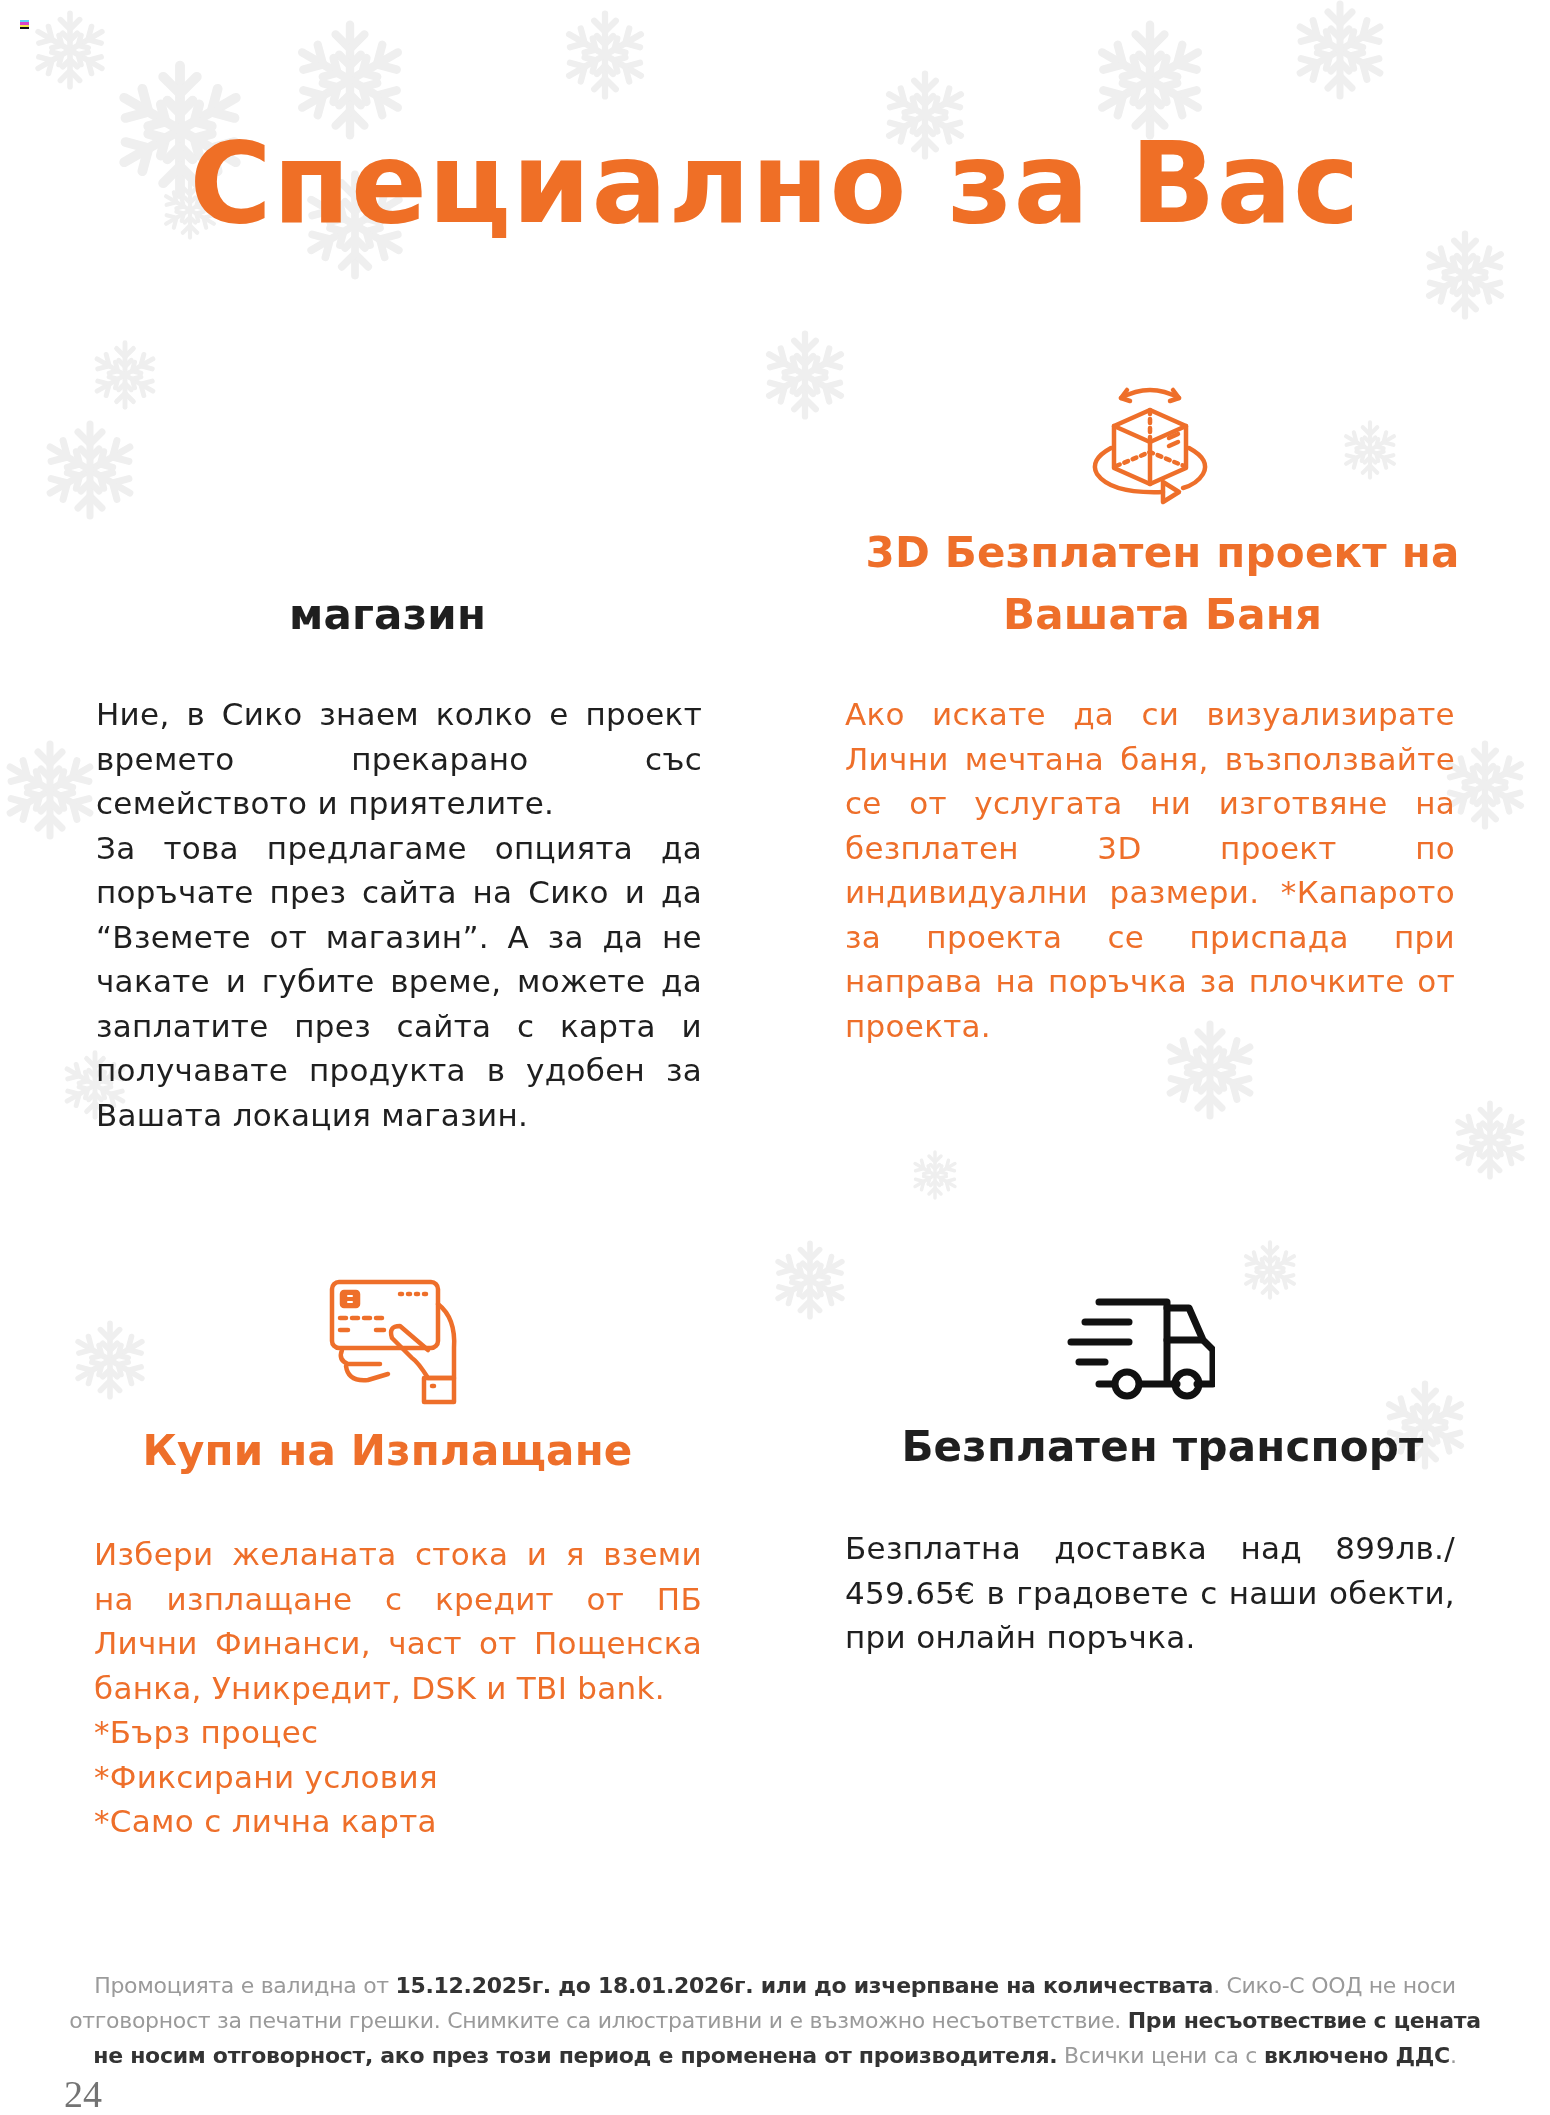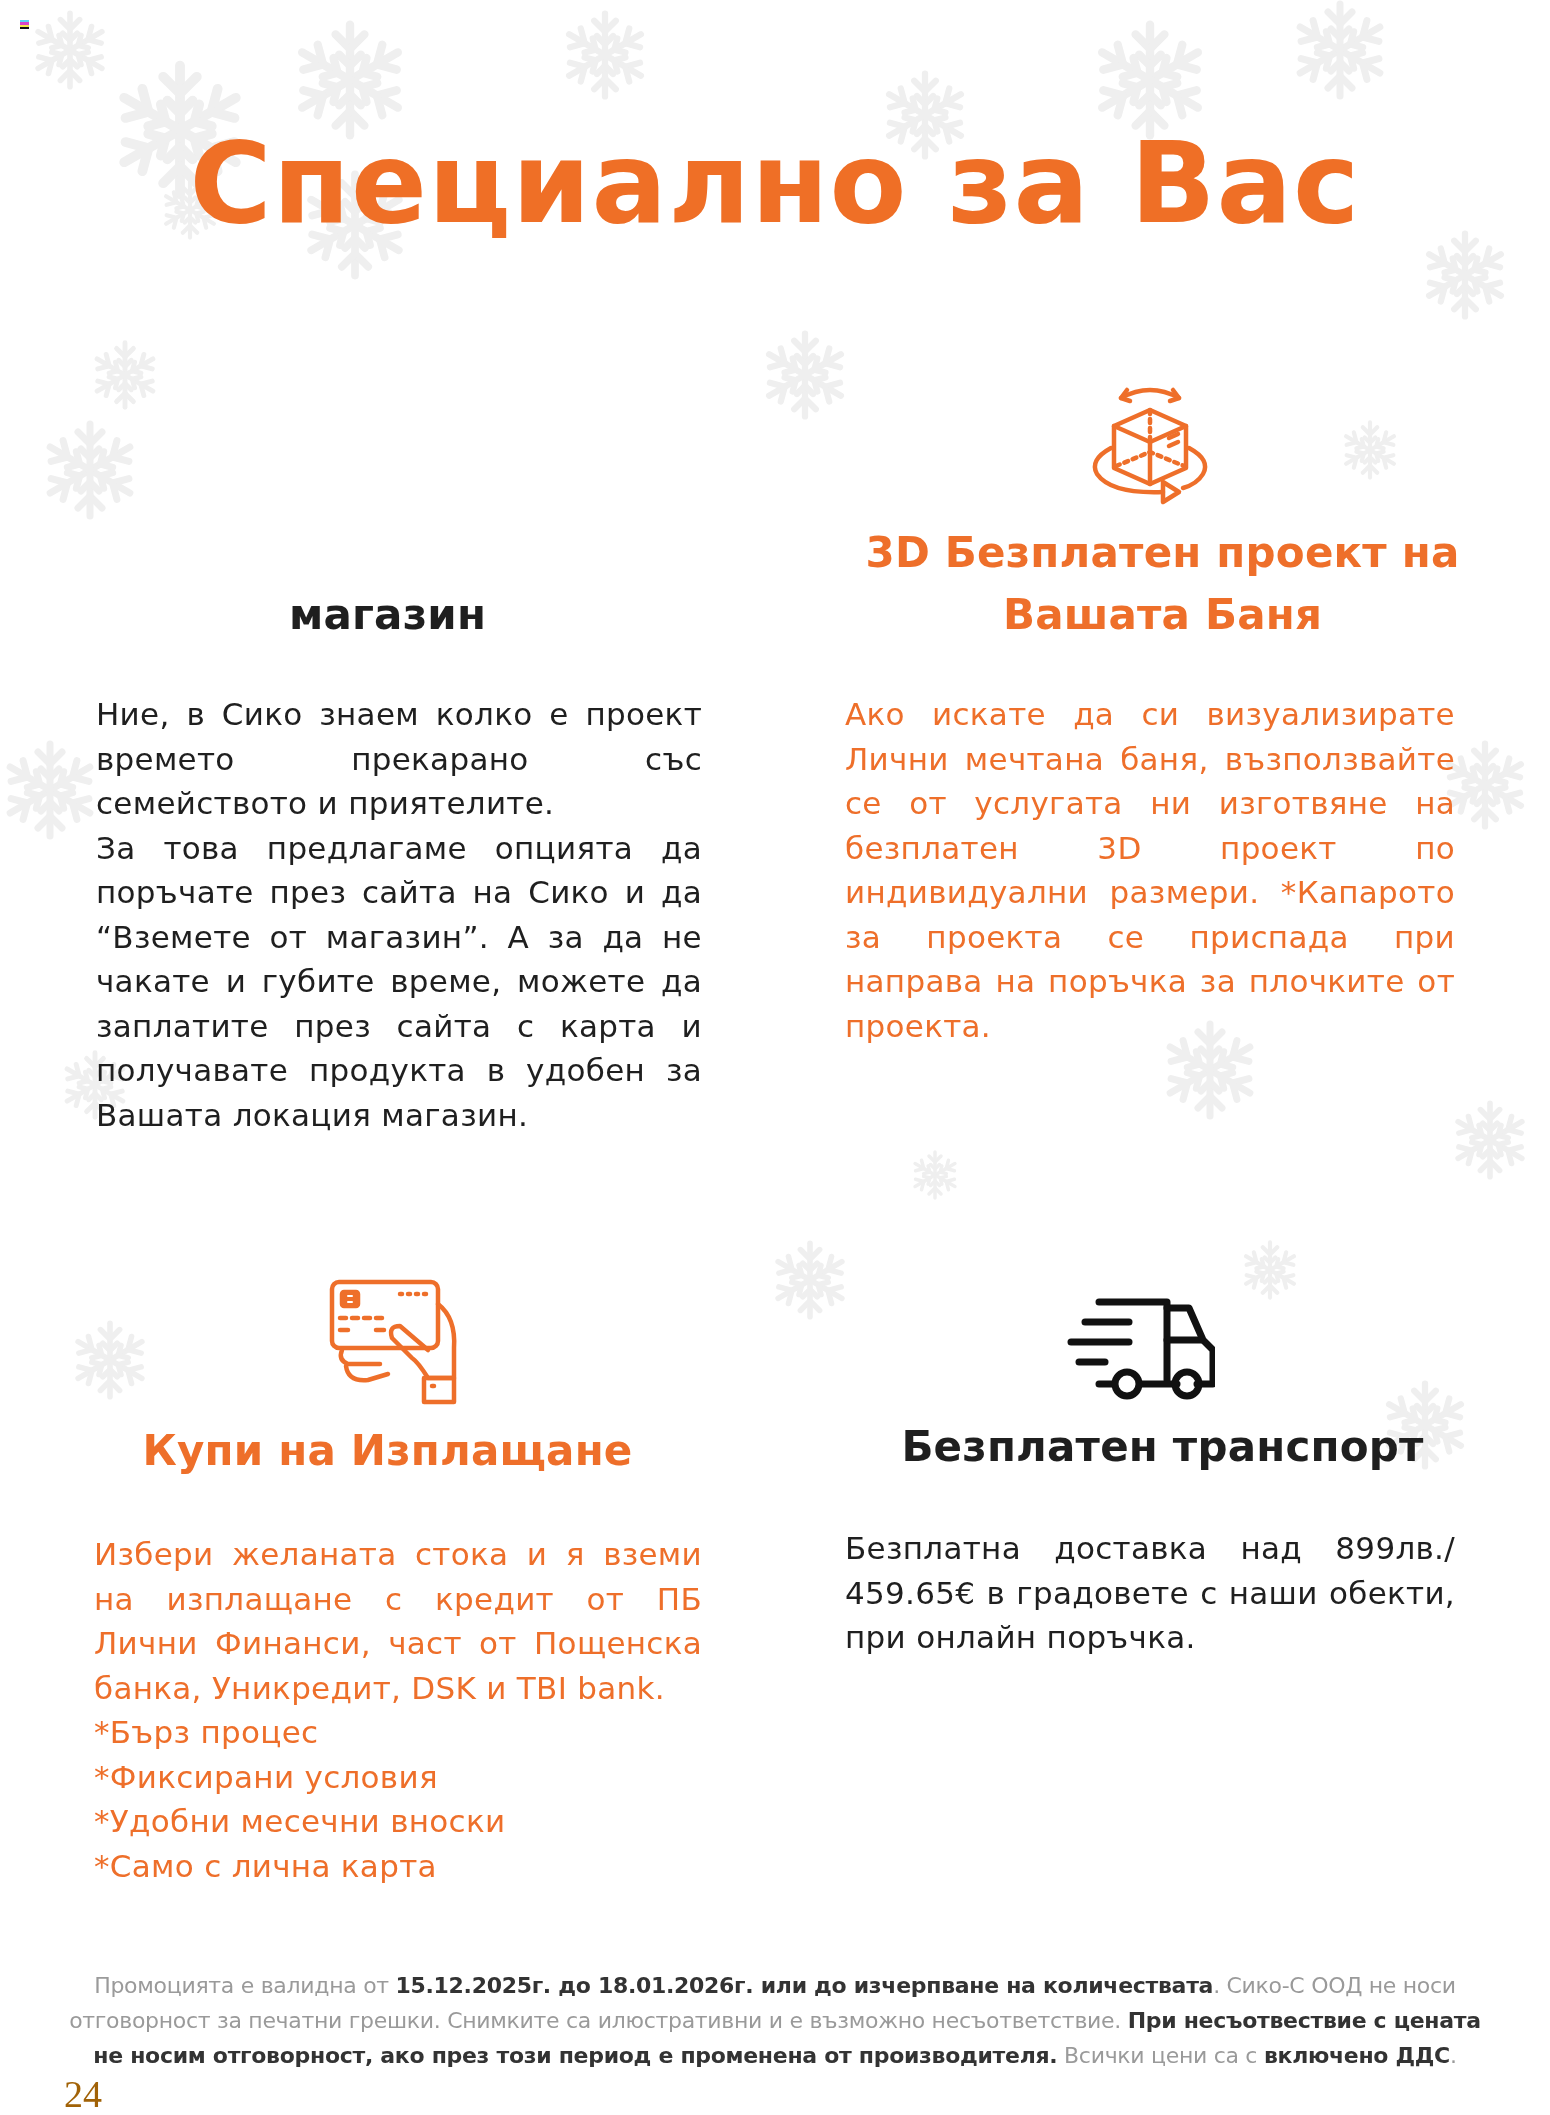--- a/index.html
+++ b/index.html
@@ -42,21 +42,21 @@
   .card-transport { left: 775px; top: 1200px; width: 775px; height: 720px; }
 
   .footer {
     position: absolute; left: 60px; right: 60px; top: 1968px; text-align: center;
     font-family: "DejaVu Sans", sans-serif; font-size: 22px; line-height: 35px;
     color: #9a9a9a; z-index: 2; letter-spacing: -0.3px;
   }
   .footer b { color: #333333; font-weight: bold; }
   .page-number {
     position: absolute; left: 64px; top: 2072px; font-family: "Liberation Serif", serif;
-    font-size: 38px; color: #a16207; z-index: 2;
+    font-size: 38px; color: #737373; z-index: 2;
   }
 </style>
 </head>
 <body>
 
 <div class="snow-layer">
   <svg width="0" height="0" style="position:absolute">
     <defs>
       <symbol id="flake" viewBox="-50 -50 100 100">
         <g stroke="currentColor" stroke-width="7" stroke-linecap="round" fill="none">
@@ -270,21 +270,20 @@
     </svg>
   </div>
   <h2 class="orange" style="top:220px">
     <span>Купи на Изплащане</span>
   </h2>
   <div class="body orange" style="left:94px;top:332px;width:608px">
     <p>Избери желаната стока и я вземи на изплащане с кредит от ПБ Лични Финанси, част от Пощенска банка, Уникредит, DSK и TBI bank.</p>
     <div class="left-align" style="text-align:left">
       <p>*Бърз процес</p>
       <p>*Фиксирани условия</p>
-      <p>*Удобни месечни вноски</p>
       <p>*Само с лична карта</p>
     </div>
   </div>
 </section>
 
 <section class="card card-transport">
   <div class="icon" style="left:290px;top:94px;width:150px;height:110px">
     <svg viewBox="0 0 150 110" fill="none" stroke="#111" stroke-width="7" stroke-linecap="round" stroke-linejoin="round">
       <path d="M34 8 L102 8 L102 86"></path>
       <path d="M102 14 L124 14 L138 46 L148 56 L148 90 L132 90"></path>

